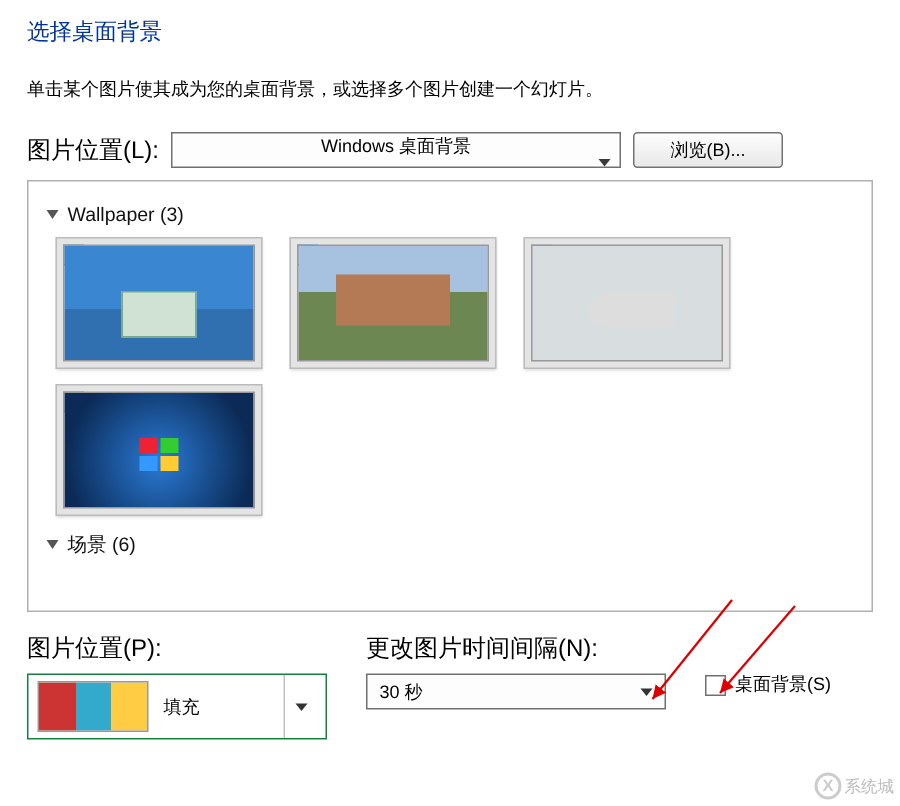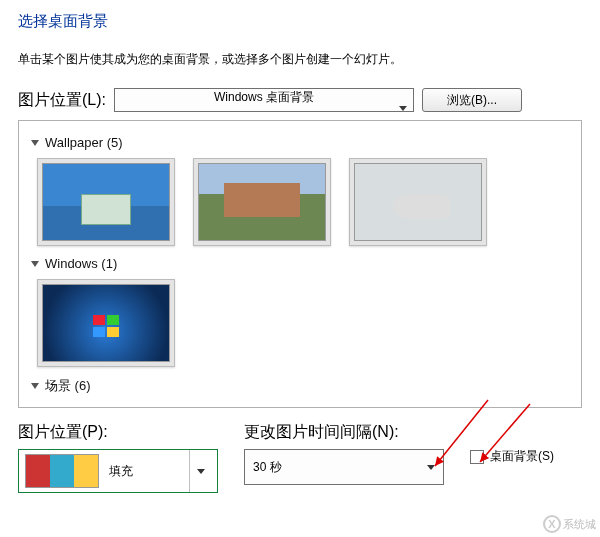--- a/index.html
+++ b/index.html
@@ -111,21 +111,21 @@
   .dropdown .arrowbox {
     width: 22px; height: 100%;
     border-left: 1px solid #c0c0c0;
     display:flex; align-items:center; justify-content:center;
     margin-left: auto;
   }
   .dropdown .arrowbox .arrow {
     width:0;height:0;border-left:4px solid transparent;border-right:4px solid transparent;border-top:5px solid #333;
   }
   .dropdown-sm {
-    width: 200px; height: 36px;
+    width: 200px; height: 24px;
     border: 1px solid #707070; background:#fdfdfd;
     display:flex; align-items:center; padding:0 8px;
     font-size:12px;
   }
   .dropdown-sm .arrow { margin-left:auto; width:0;height:0;border-left:4px solid transparent;border-right:4px solid transparent;border-top:5px solid #333; }
   .previewimg {
     width: 74px; height: 34px; border:1px solid #999;
     background: linear-gradient(90deg, #c33 0 34%, #3ac 34% 67%, #fc4 67% 100%);
   }
   .chkbox-row { display:flex; align-items:center; gap:6px; margin-top: 26px; }
@@ -162,41 +162,37 @@
     <span class="arrow"></span>
   </div>
   <div class="btn">
     <span>浏览(B)...</span>
   </div>
 </div>
 
 <div class="gallery">
   <div class="group-header">
     <span class="tri"></span>
-    <span>Wallpaper (5)</span>
+    <span>Wallpaper (3)</span>
   </div>
   <div class="thumbs">
     <div class="thumb">
       <div class="chk">✓</div>
       <div class="pic sky"></div>
     </div>
     <div class="thumb">
       <div class="chk">✓</div>
       <div class="pic brick"></div>
     </div>
     <div class="thumb">
       <div class="chk">✓</div>
       <div class="pic heli"></div>
     </div>
   </div>
 
-  <div class="group-header">
-    <span class="tri"></span>
-    <span>Windows (1)</span>
-  </div>
   <div class="thumbs">
     <div class="thumb">
       <div class="chk">✓</div>
       <div class="pic win7"></div>
     </div>
   </div>
 
   <div class="group-header">
     <span class="tri"></span>
     <span>场景 (6)</span>

